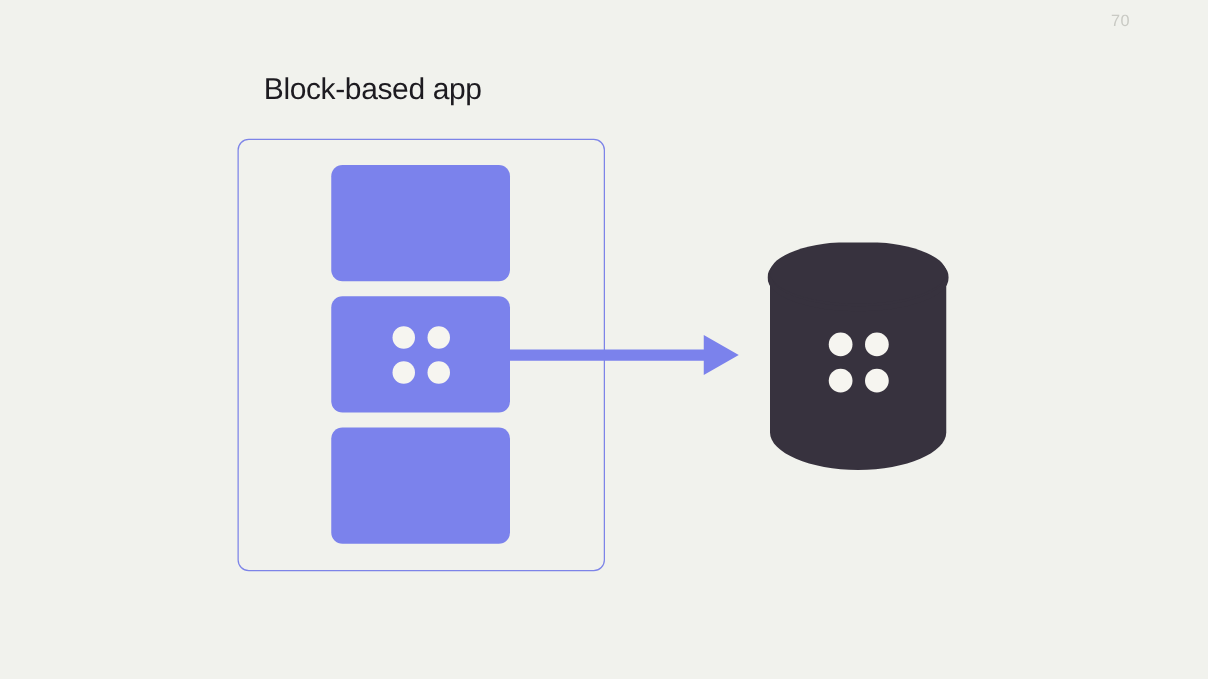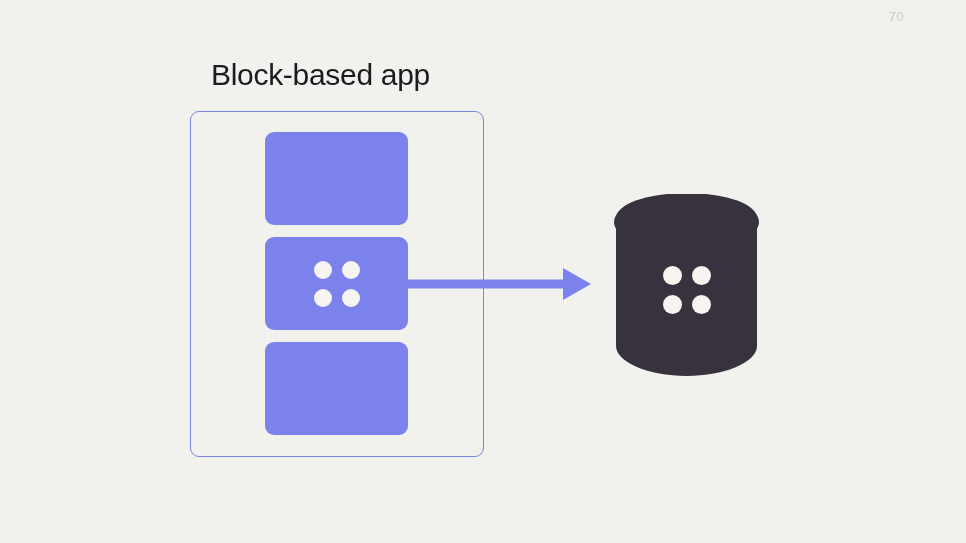--- a/index.html
+++ b/index.html
@@ -29,21 +29,21 @@
     font-size: 13px;
     color: #c9cac4;
     letter-spacing: 0.4px;
     font-family: "Liberation Sans", sans-serif;
   }
 
   
   .heading {
     position: absolute;
     color: #1d1b20;
-    font-size: 30px;
+    font-size: 24px;
     font-weight: 500;
     letter-spacing: -0.3px;
     white-space: nowrap;
     font-family: "Liberation Sans", sans-serif;
   }
   .heading-app {
     left: 211px;
     top: 58px;
   }
   .heading-store {

